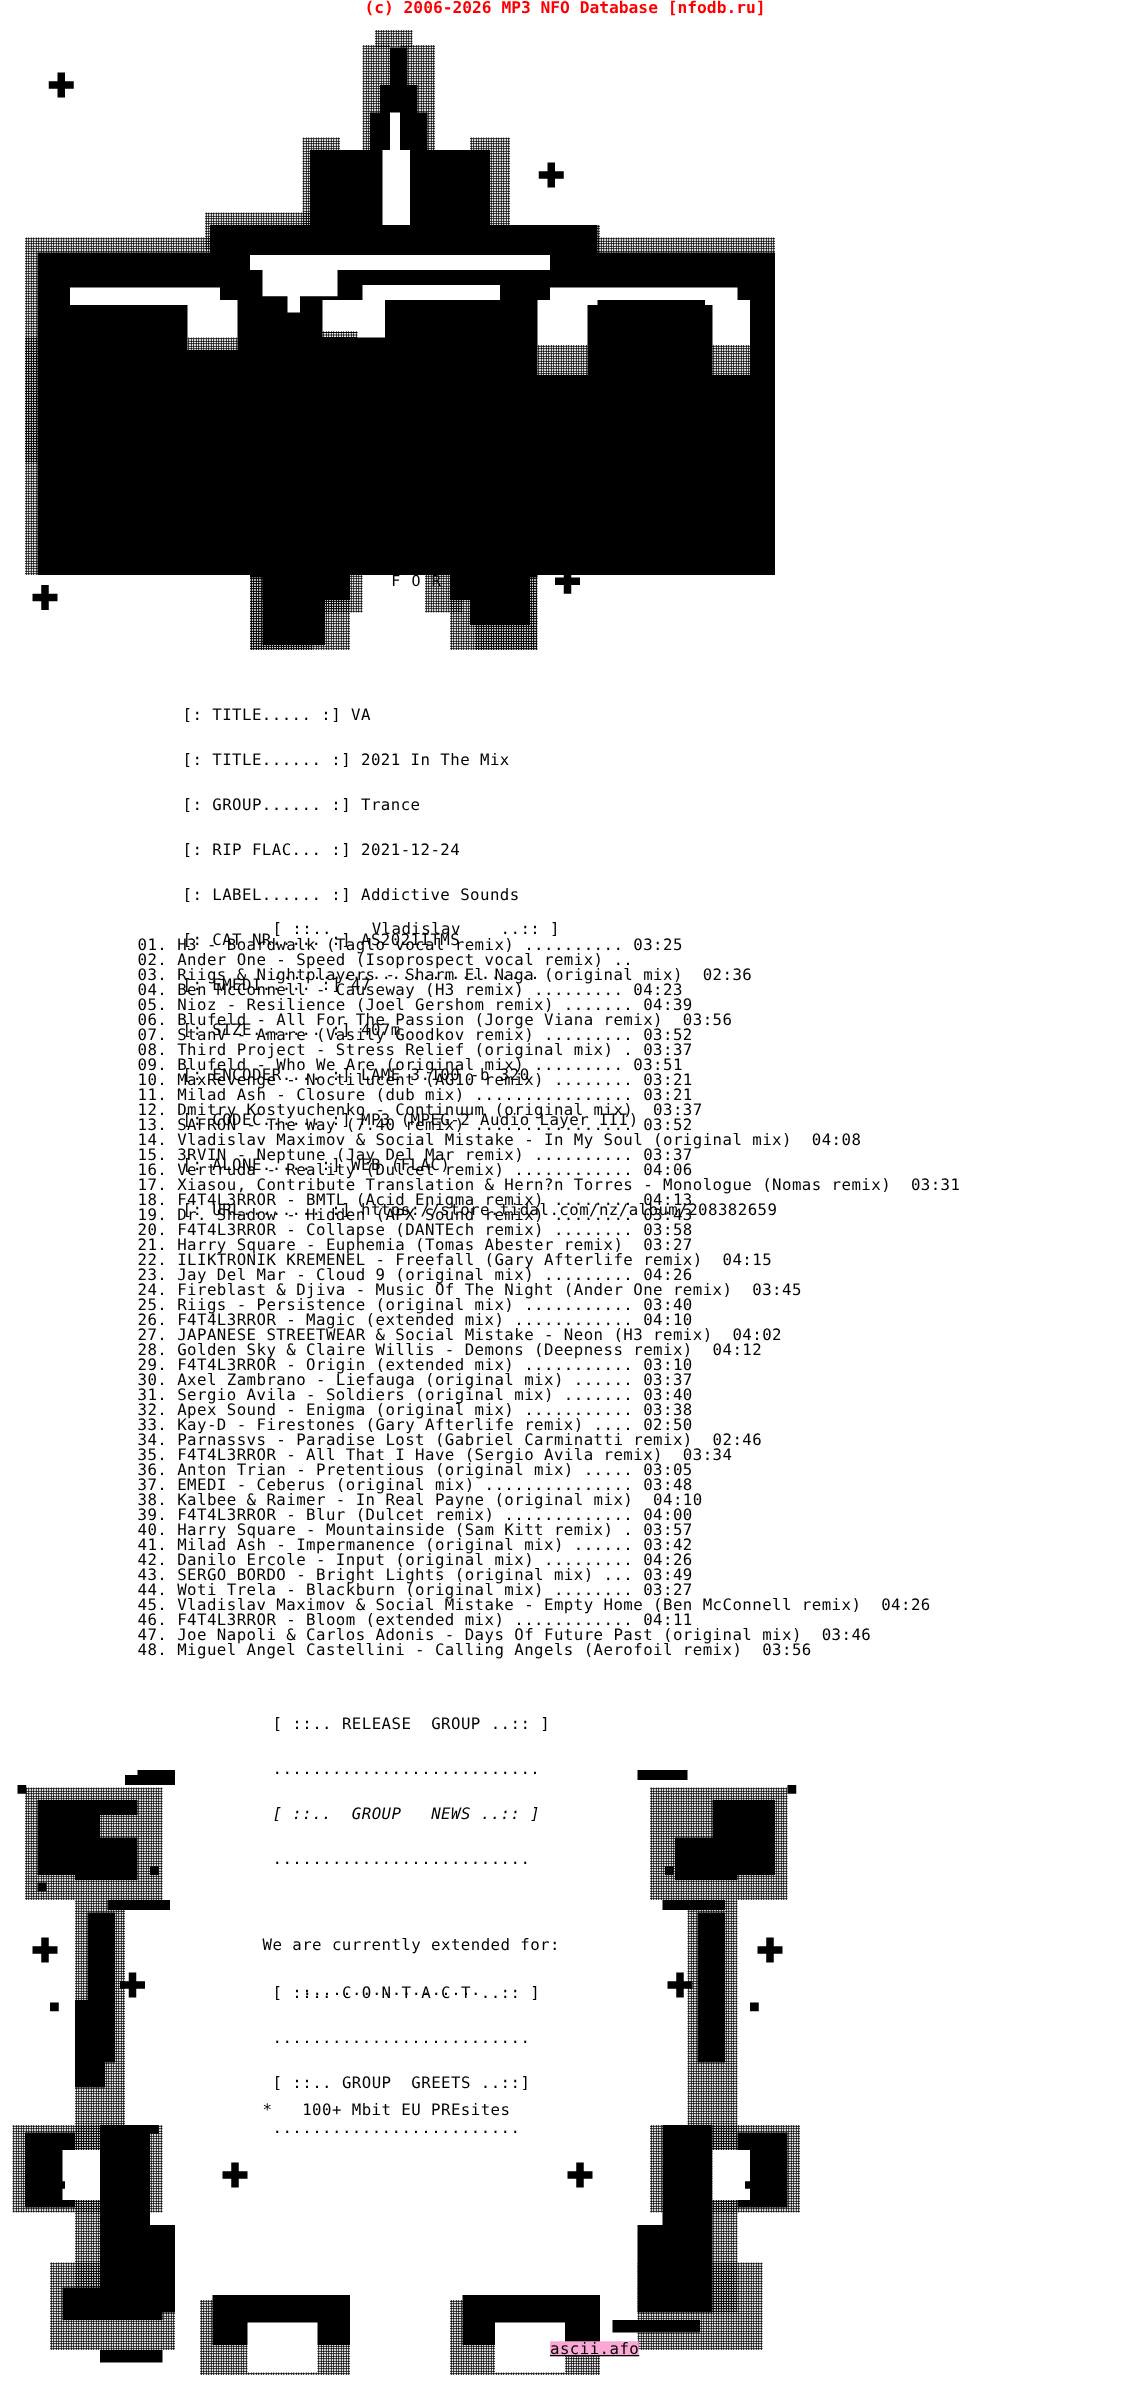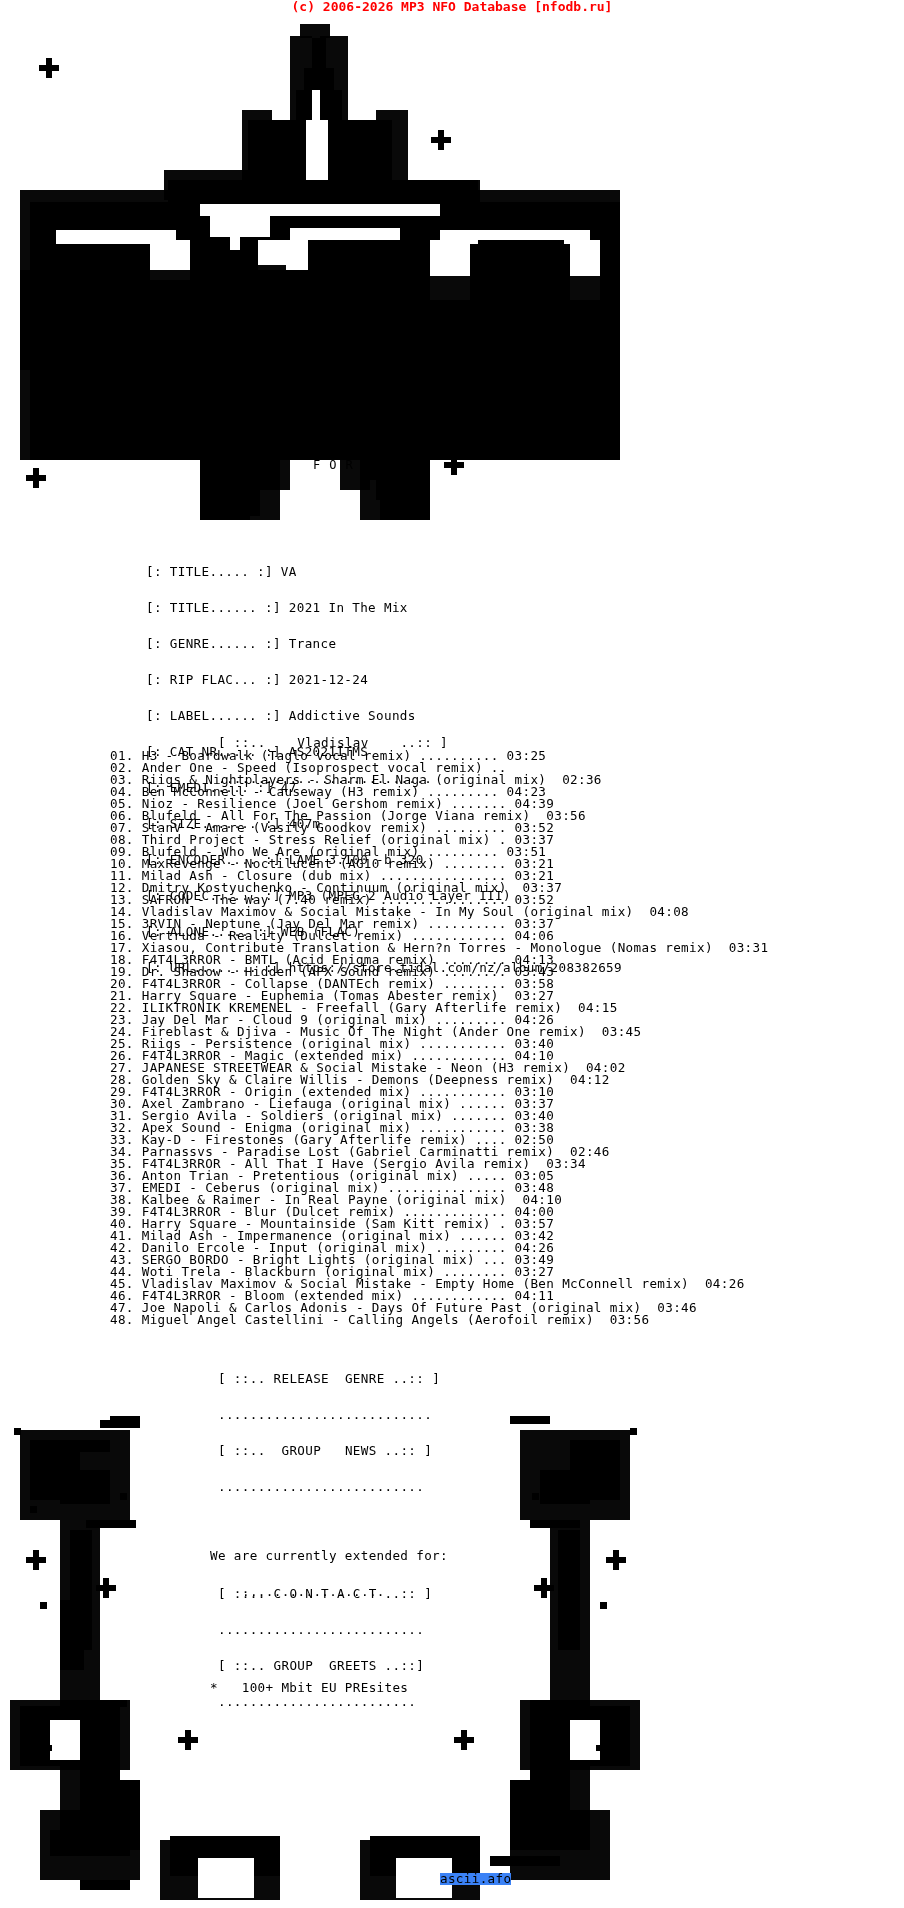--- a/index.html
+++ b/index.html
@@ -94,41 +94,41 @@
   <div class="sq" style="left:380px;top:460px;"></div>
 </div>
 
 <span class="slogan" style="left:72px;top:434px;">ALONE</span>
 <span class="slogan" style="left:313px;top:459px;">FOR</span>
 <span class="slogan" style="left:466px;top:434px;">OURSELVES</span>
 
 <div class="block mono" style="left:146px;top:542px;">
   <div class="row"><span>[: TITLE..... :]</span> <span>VA</span></div>
   <div class="row"><span>[: TITLE...... :]</span> <span>2021 In The Mix</span></div>
-  <div class="row"><span>[: GENRE...... :]</span> <span>Trance</span></div>
+  <div class="row"><span>[: GROUP...... :]</span> <span>Trance</span></div>
   <div class="row"><span>[: RIP FLAC... :]</span> <span>2021-12-24</span></div>
   <div class="row"><span>[: LABEL...... :]</span> <span>Addictive Sounds</span></div>
   <div class="row"><span>[: CAT NR..... :]</span> <span>AS2021ITMS</span></div>
   <div class="row"><span>[: EMEDI..... :]</span> <span>47</span></div>
   <div class="row"><span>[: SIZE....... :]</span> <span>407m</span></div>
   <div class="row"><span>[: ENCODER.... :]</span> <span>LAME 3.100 -b 320</span></div>
   <div class="row"><span>[: CODEC...... :]</span> <span>MP3 (MPEG-2 Audio Layer III)</span></div>
   <div class="row"><span>[: ALONE..... :]</span> <span>WEB (FLAC)</span></div>
   <div class="row"><span>[: URL........ :]</span> <span>https://store.tidal.com/nz/album/208382659</span></div>
 </div>
 
 <div class="block mono" style="left:218px;top:713px;">
   <div class="row">[ ::..    Vladislav    ..:: ]</div>
   <div class="row">...........................</div>
 </div>
 
 <div class="block mono" id="tracklist" style="left:110px;top:750px;"><div class="row">01. H3 - Boardwalk (Taglo vocal remix) .......... 03:25</div><div class="row">02. Ander One - Speed (Isoprospect vocal remix) ..</div><div class="row">03. Riigs &amp; Nightplayers - Sharm El Naga (original mix)  02:36</div><div class="row">04. Ben McConnell - Causeway (H3 remix) ......... 04:23</div><div class="row">05. Nioz - Resilience (Joel Gershom remix) ....... 04:39</div><div class="row">06. Blufeld - All For The Passion (Jorge Viana remix)  03:56</div><div class="row">07. StanV - Amare (Vasily Goodkov remix) ......... 03:52</div><div class="row">08. Third Project - Stress Relief (original mix) . 03:37</div><div class="row">09. Blufeld - Who We Are (original mix) ......... 03:51</div><div class="row">10. MaxRevenge - Noctilucent (AG10 remix) ........ 03:21</div><div class="row">11. Milad Ash - Closure (dub mix) ................ 03:21</div><div class="row">12. Dmitry Kostyuchenko - Continuum (original mix)  03:37</div><div class="row">13. SAFRON - The Way (7.40 remix) ................ 03:52</div><div class="row">14. Vladislav Maximov &amp; Social Mistake - In My Soul (original mix)  04:08</div><div class="row">15. 3RVIN - Neptune (Jay Del Mar remix) .......... 03:37</div><div class="row">16. Vertruda - Reality (Dulcet remix) ............ 04:06</div><div class="row">17. Xiasou, Contribute Translation &amp; Hern?n Torres - Monologue (Nomas remix)  03:31</div><div class="row">18. F4T4L3RROR - BMTL (Acid Enigma remix) ........ 04:13</div><div class="row">19. Dr. Shadow - Hidden (APX Sound remix) ........ 03:43</div><div class="row">20. F4T4L3RROR - Collapse (DANTEch remix) ........ 03:58</div><div class="row">21. Harry Square - Euphemia (Tomas Abester remix)  03:27</div><div class="row">22. ILIKTRONIK KREMENEL - Freefall (Gary Afterlife remix)  04:15</div><div class="row">23. Jay Del Mar - Cloud 9 (original mix) ......... 04:26</div><div class="row">24. Fireblast &amp; Djiva - Music Of The Night (Ander One remix)  03:45</div><div class="row">25. Riigs - Persistence (original mix) ........... 03:40</div><div class="row">26. F4T4L3RROR - Magic (extended mix) ............ 04:10</div><div class="row">27. JAPANESE STREETWEAR &amp; Social Mistake - Neon (H3 remix)  04:02</div><div class="row">28. Golden Sky &amp; Claire Willis - Demons (Deepness remix)  04:12</div><div class="row">29. F4T4L3RROR - Origin (extended mix) ........... 03:10</div><div class="row">30. Axel Zambrano - Liefauga (original mix) ...... 03:37</div><div class="row">31. Sergio Avila - Soldiers (original mix) ....... 03:40</div><div class="row">32. Apex Sound - Enigma (original mix) ........... 03:38</div><div class="row">33. Kay-D - Firestones (Gary Afterlife remix) .... 02:50</div><div class="row">34. Parnassvs - Paradise Lost (Gabriel Carminatti remix)  02:46</div><div class="row">35. F4T4L3RROR - All That I Have (Sergio Avila remix)  03:34</div><div class="row">36. Anton Trian - Pretentious (original mix) ..... 03:05</div><div class="row">37. EMEDI - Ceberus (original mix) ............... 03:48</div><div class="row">38. Kalbee &amp; Raimer - In Real Payne (original mix)  04:10</div><div class="row">39. F4T4L3RROR - Blur (Dulcet remix) ............. 04:00</div><div class="row">40. Harry Square - Mountainside (Sam Kitt remix) . 03:57</div><div class="row">41. Milad Ash - Impermanence (original mix) ...... 03:42</div><div class="row">42. Danilo Ercole - Input (original mix) ......... 04:26</div><div class="row">43. SERGO BORDO - Bright Lights (original mix) ... 03:49</div><div class="row">44. Woti Trela - Blackburn (original mix) ........ 03:27</div><div class="row">45. Vladislav Maximov &amp; Social Mistake - Empty Home (Ben McConnell remix)  04:26</div><div class="row">46. F4T4L3RROR - Bloom (extended mix) ............ 04:11</div><div class="row">47. Joe Napoli &amp; Carlos Adonis - Days Of Future Past (original mix)  03:46</div><div class="row">48. Miguel Angel Castellini - Calling Angels (Aerofoil remix)  03:56</div></div>
 
 <div class="block mono" style="left:218px;top:1349px;">
-  <div class="row">[ ::.. RELEASE  GENRE ..:: ]</div>
+  <div class="row">[ ::.. RELEASE  GROUP ..:: ]</div>
   <div class="row">...........................</div>
 </div>
 
 <div class="art" style="left:0;top:1400px;width:660px;height:490px;">
 
   <div class="dth" style="left:20px;top:30px;width:110px;height:90px;"></div>
   <div class="blk" style="left:30px;top:40px;width:50px;height:60px;"></div>
   <div class="blk" style="left:60px;top:70px;width:50px;height:34px;"></div>
   <div class="blk" style="left:80px;top:40px;width:30px;height:12px;"></div>
   <div class="blk" style="left:100px;top:20px;width:40px;height:8px;"></div>
@@ -179,35 +179,35 @@
   <div class="plus" style="left:534px;top:178px;"></div>
   <div class="plus" style="left:596px;top:338px;"></div>
   <div class="plus" style="left:454px;top:330px;"></div>
   <div class="sq" style="left:630px;top:28px;"></div>
   <div class="sq" style="left:532px;top:93px;"></div>
   <div class="sq" style="left:600px;top:202px;"></div>
   <div class="sq" style="left:534px;top:300px;"></div>
 </div>
 
 <div class="center-sec mono" style="left:210px;top:1421px;">
-  <div class="row" style="padding-left:8px;">[ ::..  GROUP   NEWS ..:: ]</div>
+  <div class="row" style="padding-left:8px;font-style:italic;">[ ::..  GROUP   NEWS ..:: ]</div>
   <div class="row" style="padding-left:8px;">..........................</div>
   <div class="row" style="height:9px;"></div>
   <div class="row">We are currently extended for:</div>
   <div class="row" style="padding-left:32px;">..................</div>
   <div class="row" style="height:36px;"></div>
   <div class="row">*   100+ Mbit EU PREsites</div>
 </div>
 
 <div class="center-sec mono" style="left:218px;top:1564px;">
   <div class="row">[ ::.. C O N T A C T ..:: ]</div>
   <div class="row">..........................</div>
 </div>
 
 <div class="center-sec mono" style="left:218px;top:1636px;">
   <div class="row">[ ::.. GROUP  GREETS ..::]</div>
   <div class="row">.........................</div>
 </div>
 
 <div class="center-sec mono" style="left:440px;top:1849px;">
-  <div class="row" style="background:#3b82f6;">ascii.afo</div>
+  <div class="row" style="background:#f9a8d4;text-decoration:underline;">ascii.afo</div>
   
 </div>
 
 </body></html>

